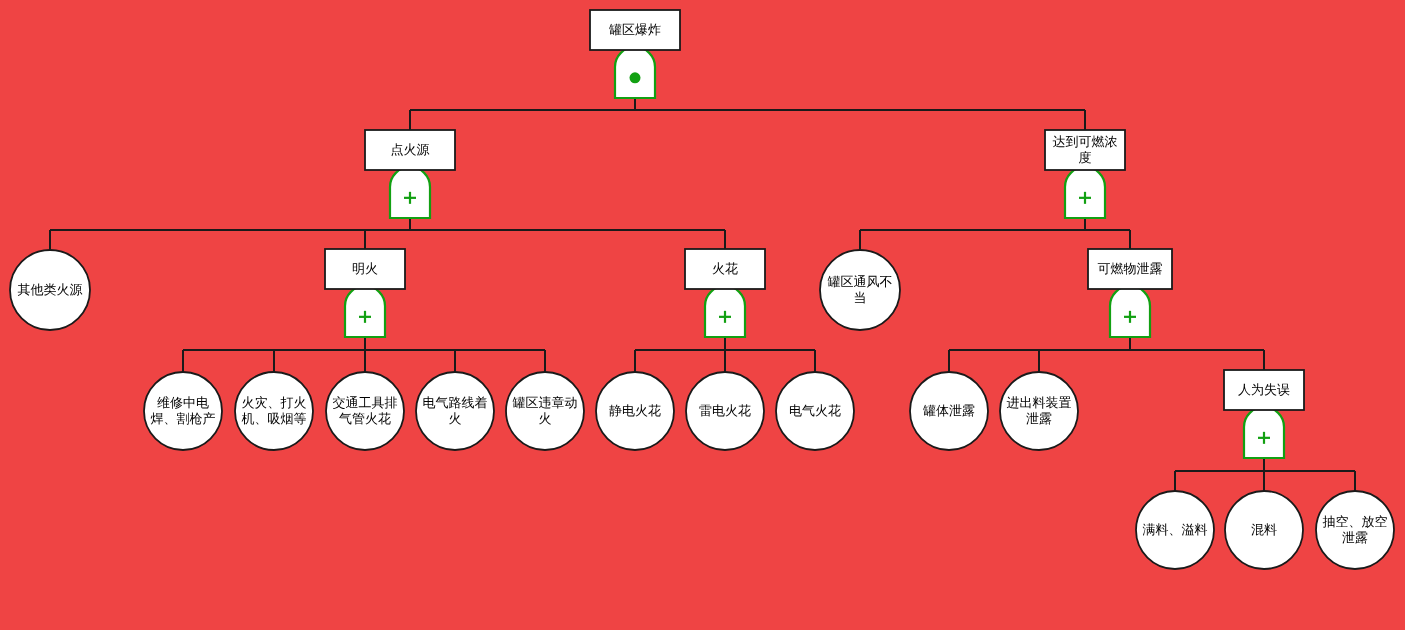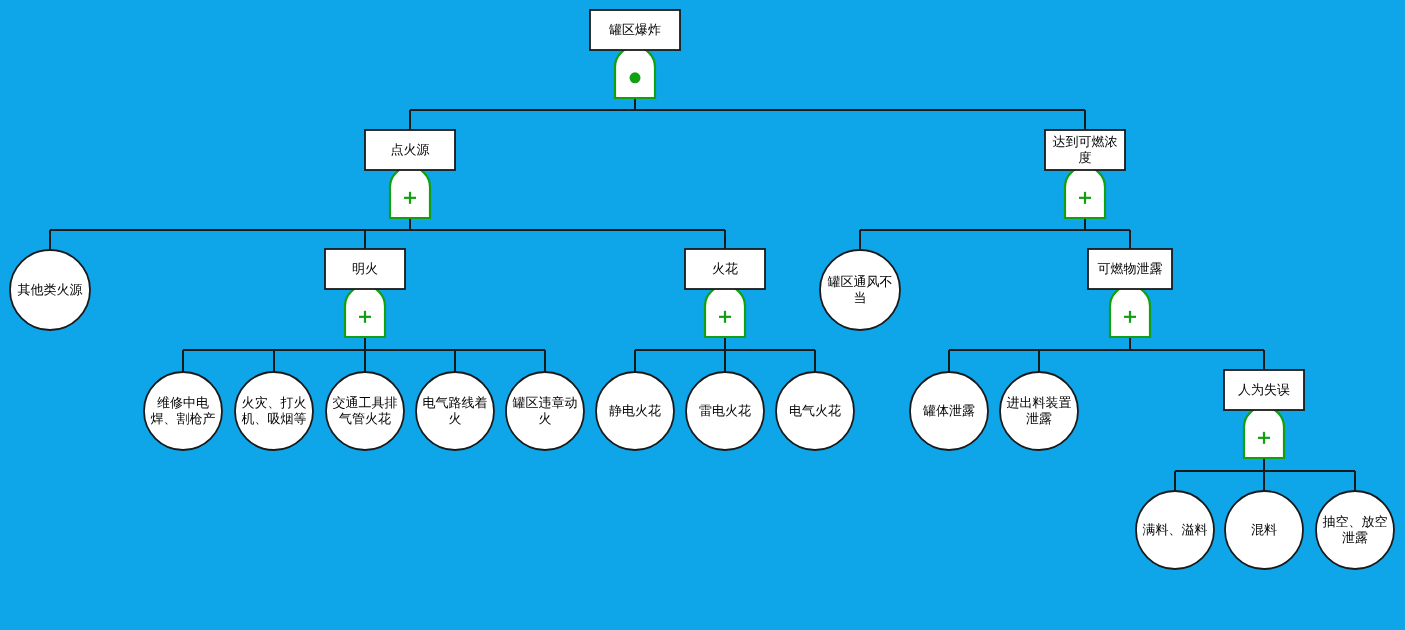--- a/index.html
+++ b/index.html
@@ -8,21 +8,21 @@
     padding: 0;
     background: #ffffff;
   }
   body {
     font-family: "DejaVu Sans", "Liberation Sans", sans-serif;
   }
   #diagram-root {
     position: relative;
     width: 1405px;
     height: 630px;
-    background: #0ea5e9;
+    background: #ef4444;
     overflow: hidden;
   }
   #fault-tree-svg {
     position: absolute;
     top: 0;
     left: 0;
     width: 1405px;
     height: 630px;
   }
   .node-label {

